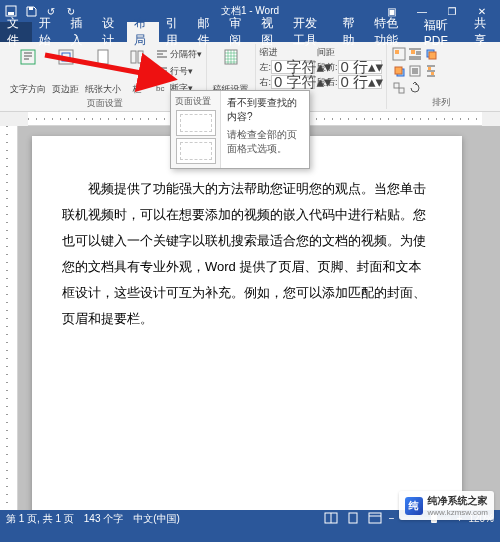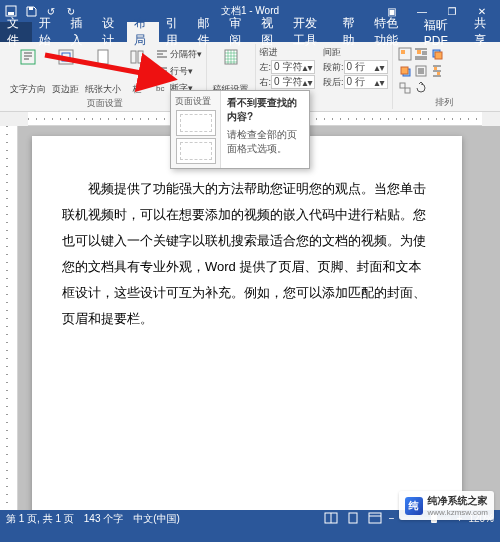--- a/index.html
+++ b/index.html
@@ -19,41 +19,41 @@
 .rgroup{border-right:1px solid #e0e0e0;padding:2px 4px;display:flex;flex-direction:column;position:relative}
 .rgroup:last-child{border-right:none}
 .rg-body{flex:1;display:flex;gap:2px;align-items:flex-start}
 .rg-label{text-align:center;font-size:9px;color:#666;height:12px;position:relative}
 .rg-launcher{position:absolute;right:0;bottom:0;width:12px;height:12px;font-size:8px;color:#666;cursor:pointer;display:flex;align-items:center;justify-content:center}
 .rbtn{display:flex;flex-direction:column;align-items:center;gap:16px;padding:1px 2px;cursor:pointer;font-size:9px;min-width:24px}
 .ricon{width:16px;height:16px;display:flex;align-items:center;justify-content:center}
 .ricon-lg{width:20px;height:20px}
 .rcol{display:flex;flex-direction:column;gap:1px}
 .rline{display:flex;align-items:center;gap:0;font-size:9px;white-space:nowrap}
-.spinbox{display:flex;align-items:center;border:1px solid #ccc;background:#fff;height:14px;padding:0 2px;font-size:10px;width:44px}
+.spinbox{display:flex;align-items:center;border:1px solid #ccc;background:#fff;height:14px;padding:0 2px;font-size:15px;width:44px}
 .spinbox .v{flex:1}
 .ruler-h{height:14px;background:#fff;border-bottom:1px solid #d4d4d4;margin:0 18px 0 28px;position:relative}
 .ruler-h::before{content:"";position:absolute;left:0;right:0;top:6px;height:2px;background:repeating-linear-gradient(90deg,#999 0,#999 1px,transparent 1px,transparent 8px)}
 .doc-area{position:absolute;top:126px;left:0;right:0;bottom:30px;background:#c0c0c0;display:flex;overflow:hidden}
 .ruler-v{width:18px;background:#fff;border-right:1px solid #d4d4d4;position:relative}
 .ruler-v::before{content:"";position:absolute;top:0;bottom:0;left:6px;width:2px;background:repeating-linear-gradient(180deg,#999 0,#999 1px,transparent 1px,transparent 8px)}
 .page-wrap{flex:1;overflow:auto;padding:10px 14px}
 .page{background:#fff;width:430px;min-height:460px;box-shadow:0 2px 6px rgba(0,0,0,.3);padding:40px 30px;font-size:13px;line-height:2.0;color:#000;font-family:"SimSun","Microsoft YaHei",serif}
 .page p{text-indent:2em}
 .statusbar{position:absolute;bottom:0;left:0;right:0;height:28px;background:#2b579a;color:#fff;font-size:10px;display:flex;align-items:flex-end;padding:16px 6px;gap:10px}
 .sb-right{margin-left:auto;display:flex;gap:6px;align-items:center}
 .zoom-slider{width:50px;height:3px;background:#5a7ab0;position:relative}
 .zoom-slider::after{content:"";position:absolute;left:60%;top:-3px;width:6px;height:9px;background:#fff;border-radius:1px}
 .arrow{position:absolute;top:50px;left:40px;z-index:50;pointer-events:none}
 .tooltip{position:absolute;top:90px;left:170px;z-index:40;background:#fff;border:1px solid #aaa;box-shadow:2px 2px 6px rgba(0,0,0,.25);display:flex;font-size:10px;width:140px}
 .tt-left{width:50px;border-right:1px solid #ddd;padding:4px;background:#f7f7f7;display:flex;flex-direction:column;align-items:center;gap:2px}
 .tt-thumb{width:40px;height:26px;border:1px solid #bbb;background:#fff;position:relative}
 .tt-thumb::after{content:"";position:absolute;left:3px;top:3px;right:3px;bottom:3px;border:1px dashed #ccc}
 .tt-right{flex:1;padding:5px 6px;color:#555}
-.tt-title{font-weight:bold;color:#333;margin-bottom:4px}
+.tt-title{font-weight:normal;color:#333;margin-bottom:4px}
 .watermark{position:absolute;right:6px;bottom:22px;z-index:60;background:rgba(255,255,255,.92);border-radius:3px;padding:3px 6px;display:flex;align-items:center;gap:5px;font-size:10px;color:#333;box-shadow:0 1px 3px rgba(0,0,0,.2)}
 .wm-logo{width:18px;height:18px;border-radius:3px;background:linear-gradient(135deg,#3b82f6,#1e40af);display:flex;align-items:center;justify-content:center;color:#fff;font-size:10px;font-weight:bold}
 .wm-sub{font-size:8px;color:#888}
 svg{display:block}
 </style>
 </head>
 <body>
 
 <div class="titlebar">
   <div class="tb-left">
@@ -184,21 +184,21 @@
         <div class="rline">缩进</div>
         <div class="rline">
             <span>左:</span>
             <div class="spinbox"><span class="v">0 字符</span>▴▾</div>
           </div>
         <div class="rline">
             <span>右:</span>
             <div class="spinbox"><span class="v">0 字符</span>▴▾</div>
           </div>
       </div>
-      <div class="rcol" style="margin-left:6px">
+      <div class="rcol" style="">
         <div class="rline">间距</div>
         <div class="rline">
             <span>段前:</span>
             <div class="spinbox"><span class="v">0 行</span>▴▾</div>
           </div>
         <div class="rline">
             <span>段后:</span>
             <div class="spinbox"><span class="v">0 行</span>▴▾</div>
           </div>
       </div>

